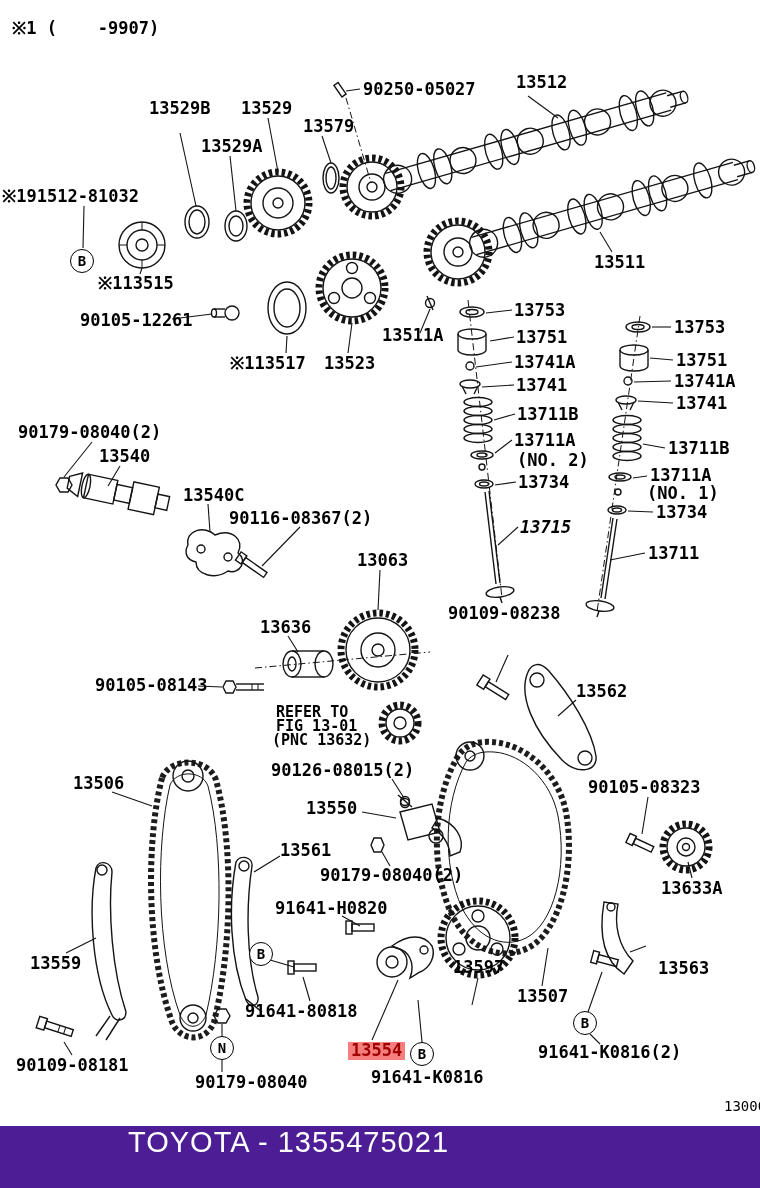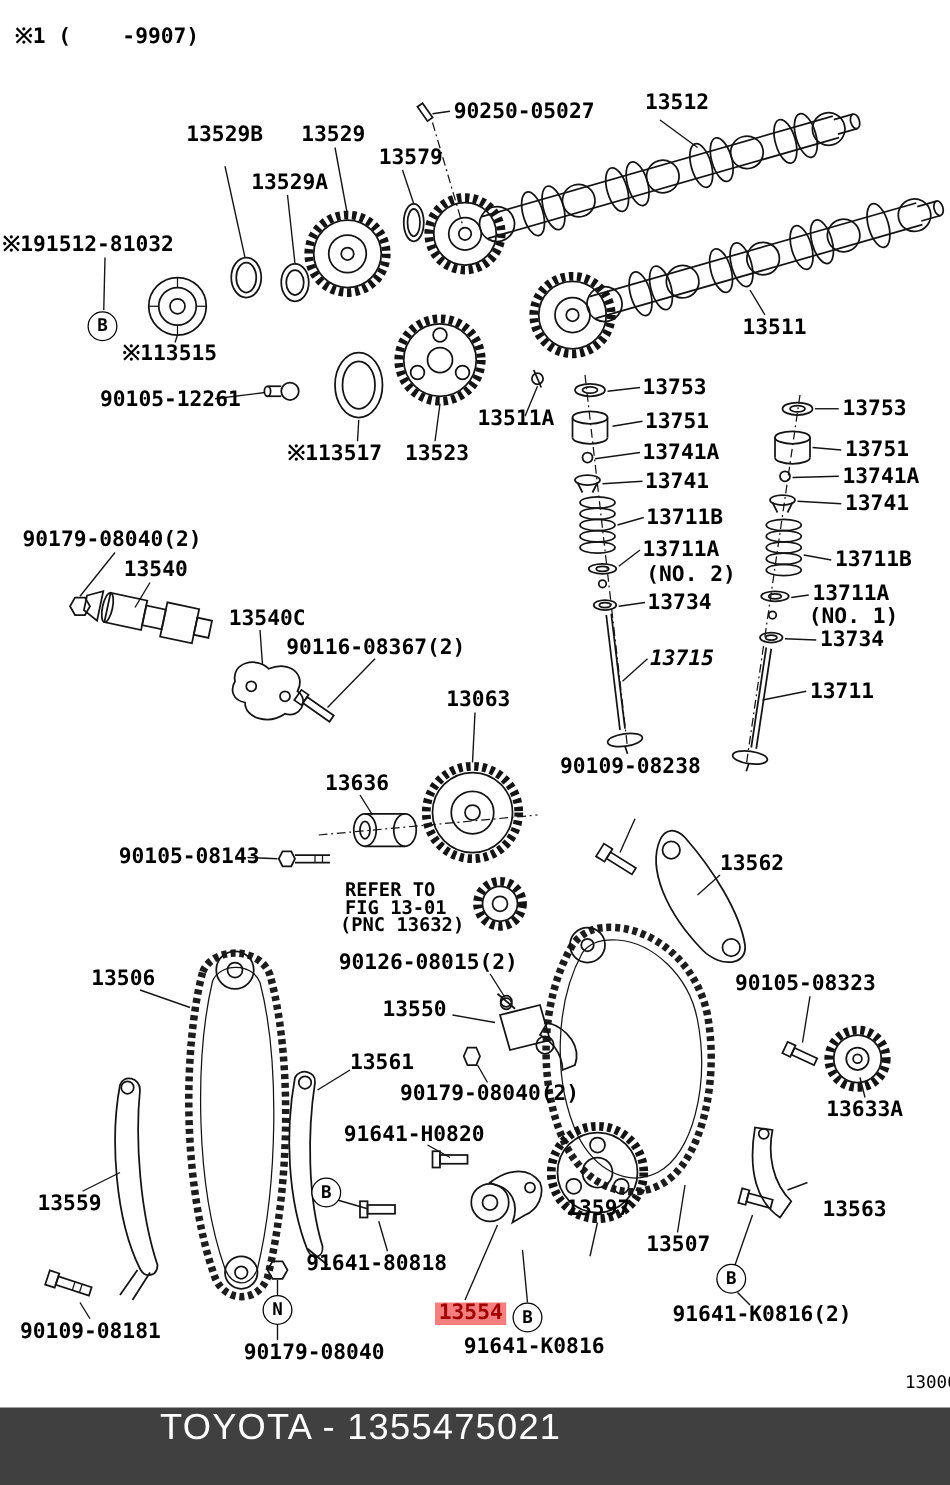--- a/index.html
+++ b/index.html
@@ -469,17 +469,17 @@
       <div class="part-label" style="left: 371px; top: 1069px;">91641-K0816</div>
       <div class="part-label" style="left: 171px; top: 1074px; margin-left: 24px;">90179-08040</div>
       <div class="part-label" style="left: 538px; top: 1044px;">91641-K0816(2)</div>
       <div class="callout" style="left: 82px; top: 261px;">B</div>
       <div class="callout" style="left: 261px; top: 954px;">B</div>
       <div class="callout" style="left: 422px; top: 1054px;">B</div>
       <div class="callout" style="left: 585px; top: 1023px;">B</div>
       <div class="callout" style="left: 222px; top: 1048px;">N</div>
     </div>
 
-  <div id="footer-bar" style="background: #404040; text-decoration: underline;">
+  <div id="footer-bar" style="background: #4c1d95; text-decoration: underline;">
     <span id="footer-left" class="ft" style="color: rgb(255, 255, 255);">TOYOTA - 1355475021</span>
   </div>
 
 </div>
 
 </body></html>

